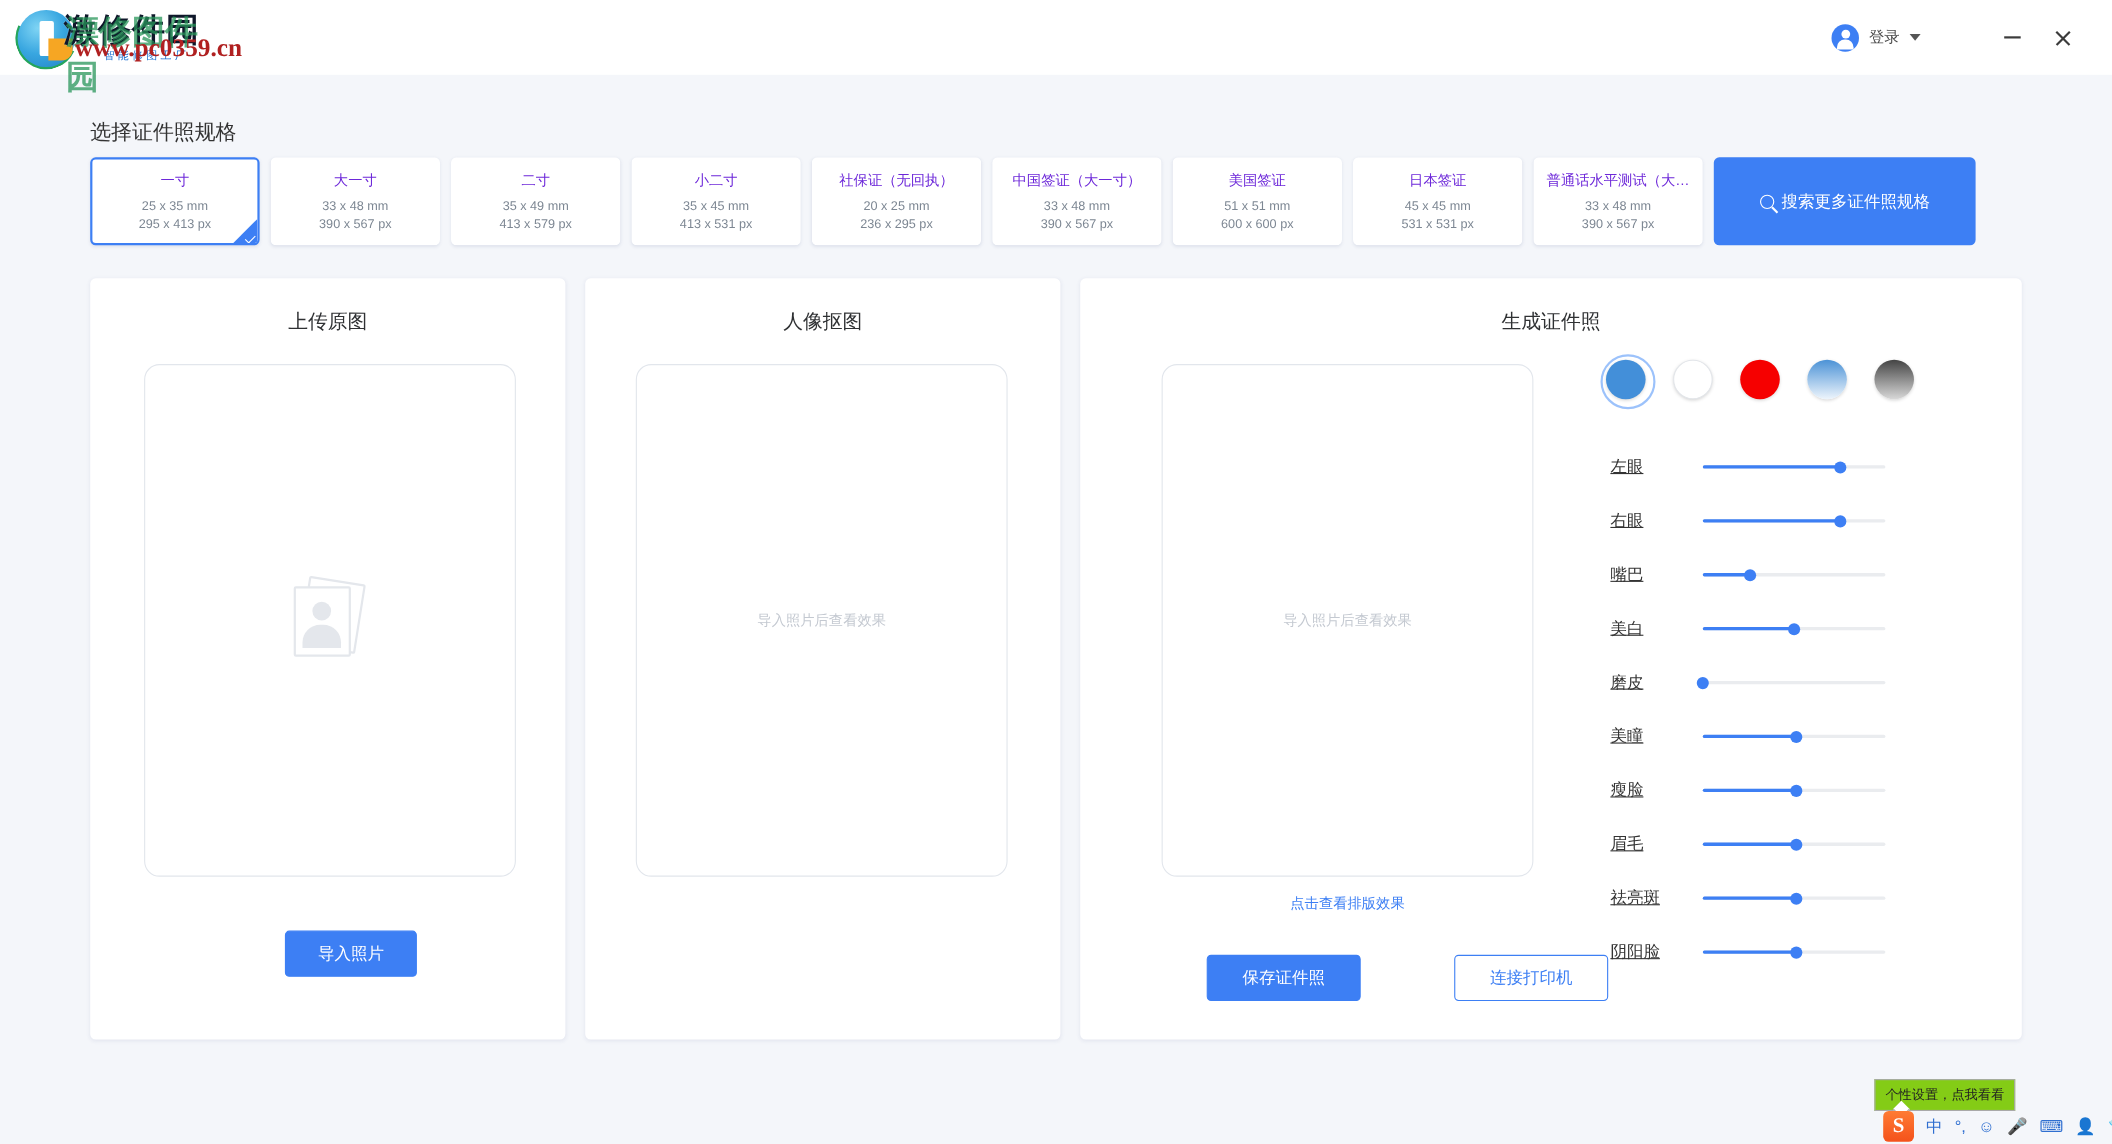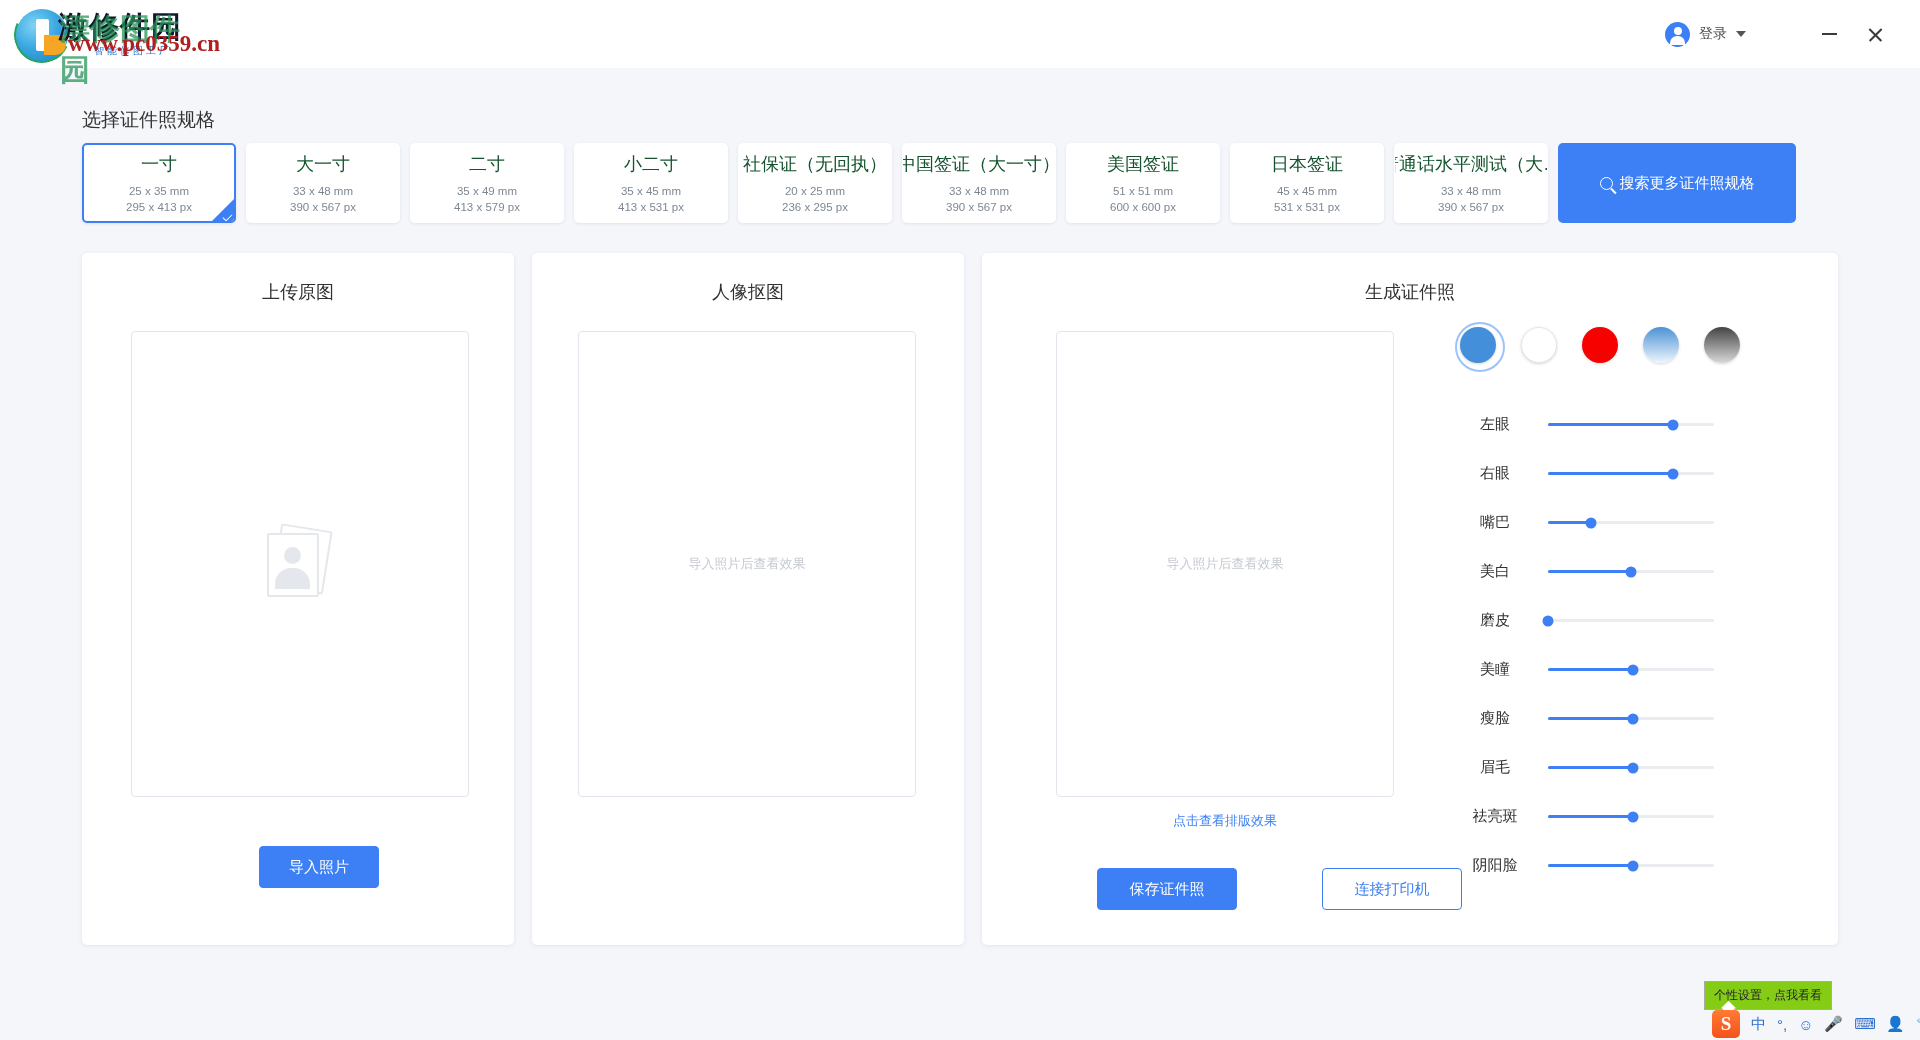--- a/index.html
+++ b/index.html
@@ -88,21 +88,21 @@
   .spec-row {
     position: absolute; left: 82px; top: 143px; display: flex; gap: 10px; align-items: stretch;
   }
   .spec-card {
     width: 154px; height: 80px; background: #fff; border-radius: 5px;
     box-shadow: 0 1px 3px rgba(40,60,120,.10);
     display: flex; flex-direction: column; align-items: center; justify-content: center;
     cursor: pointer; position: relative; border: 1px solid transparent; overflow: hidden;
   }
   .spec-card.sel { border: 2px solid #3d7ff4; }
-  .spec-name { font-size: 18px; color: #14532d; margin-bottom: 7px; white-space: nowrap; }
+  .spec-name { font-size: 13px; color: #6d28d9; margin-bottom: 7px; white-space: nowrap; }
   .spec-mm, .spec-px { font-size: 11.5px; color: #7d8793; line-height: 16px; }
   .sel-corner {
     position: absolute; right: 0; bottom: 0; width: 0; height: 0;
     border-left: 22px solid transparent; border-bottom: 22px solid #3d7ff4;
   }
   .sel-check {
     position: absolute; right: 2.5px; bottom: 2px; width: 9px; height: 5px;
     border-left: 1.8px solid #fff; border-bottom: 1.8px solid #fff; transform: rotate(-45deg);
   }
   .search-btn {
@@ -124,21 +124,21 @@
     box-shadow: 0 1px 4px rgba(40,60,120,.09);
   }
   #p-upload { left: 82px;  top: 253px; width: 432px; height: 692px; }
   #p-matte  { left: 532px; top: 253px; width: 432px; height: 692px; }
   #p-gen    { left: 982px; top: 253px; width: 856px; height: 692px; }
 
   .panel-title {
     text-align: center; font-size: 18px; color: #2f3133; margin-top: 27px; font-weight: 500;
   }
   .drop-box {
-    position: absolute; border: 1px solid #e2e6ec; border-radius: 4px; background: #fff;
+    position: absolute; border: 1px solid #e2e6ec; border-radius: 14px; background: #fff;
     display: flex; align-items: center; justify-content: center;
   }
   #d-upload { left: 131px; top: 331px; width: 338px; height: 466px; }
   #d-matte  { left: 578px; top: 331px; width: 338px; height: 466px; }
   #d-gen    { left: 1056px; top: 331px; width: 338px; height: 466px; }
 
   .ph-text { font-size: 13px; color: #c4c9d1; }
   .ph-img { width: 74px; height: 74px; position: relative; }
   .ph-card-b, .ph-card-f {
     position: absolute; border: 2px solid #e4e7ec; background: #fff; border-radius: 2px;
@@ -176,21 +176,21 @@
   }
   .sw.active::after {
     content: ""; position: absolute; left: -5px; top: -5px; width: 46px; height: 46px;
     border-radius: 50%; border: 2px solid #9cc2fb;
   }
   .sw-white { background: #ffffff; border: 1px solid #e3e6ea; }
 
   
   .sliders { position: absolute; left: 1464px; top: 400px; width: 250px; }
   .sl-row { display: flex; align-items: center; height: 49px; }
-  .sl-label { width: 62px; font-size: 15px; color: #333; text-align: center; margin-right: 22px; white-space: nowrap; }
+  .sl-label { width: 62px; font-size: 15px; color: #333; text-align: left; margin-right: 22px; white-space: nowrap; text-decoration: underline; }
   .sl-track {
     position: relative; flex: 1; height: 3px; background: #eaecef; border-radius: 2px;
   }
   .sl-fill { position: absolute; left: 0; top: 0; height: 3px; background: #3d7ff4; border-radius: 2px; }
   .sl-thumb {
     position: absolute; top: 50%; width: 11px; height: 11px; border-radius: 50%;
     background: #3d7ff4; transform: translate(-50%, -50%); cursor: pointer;
   }
 
   

